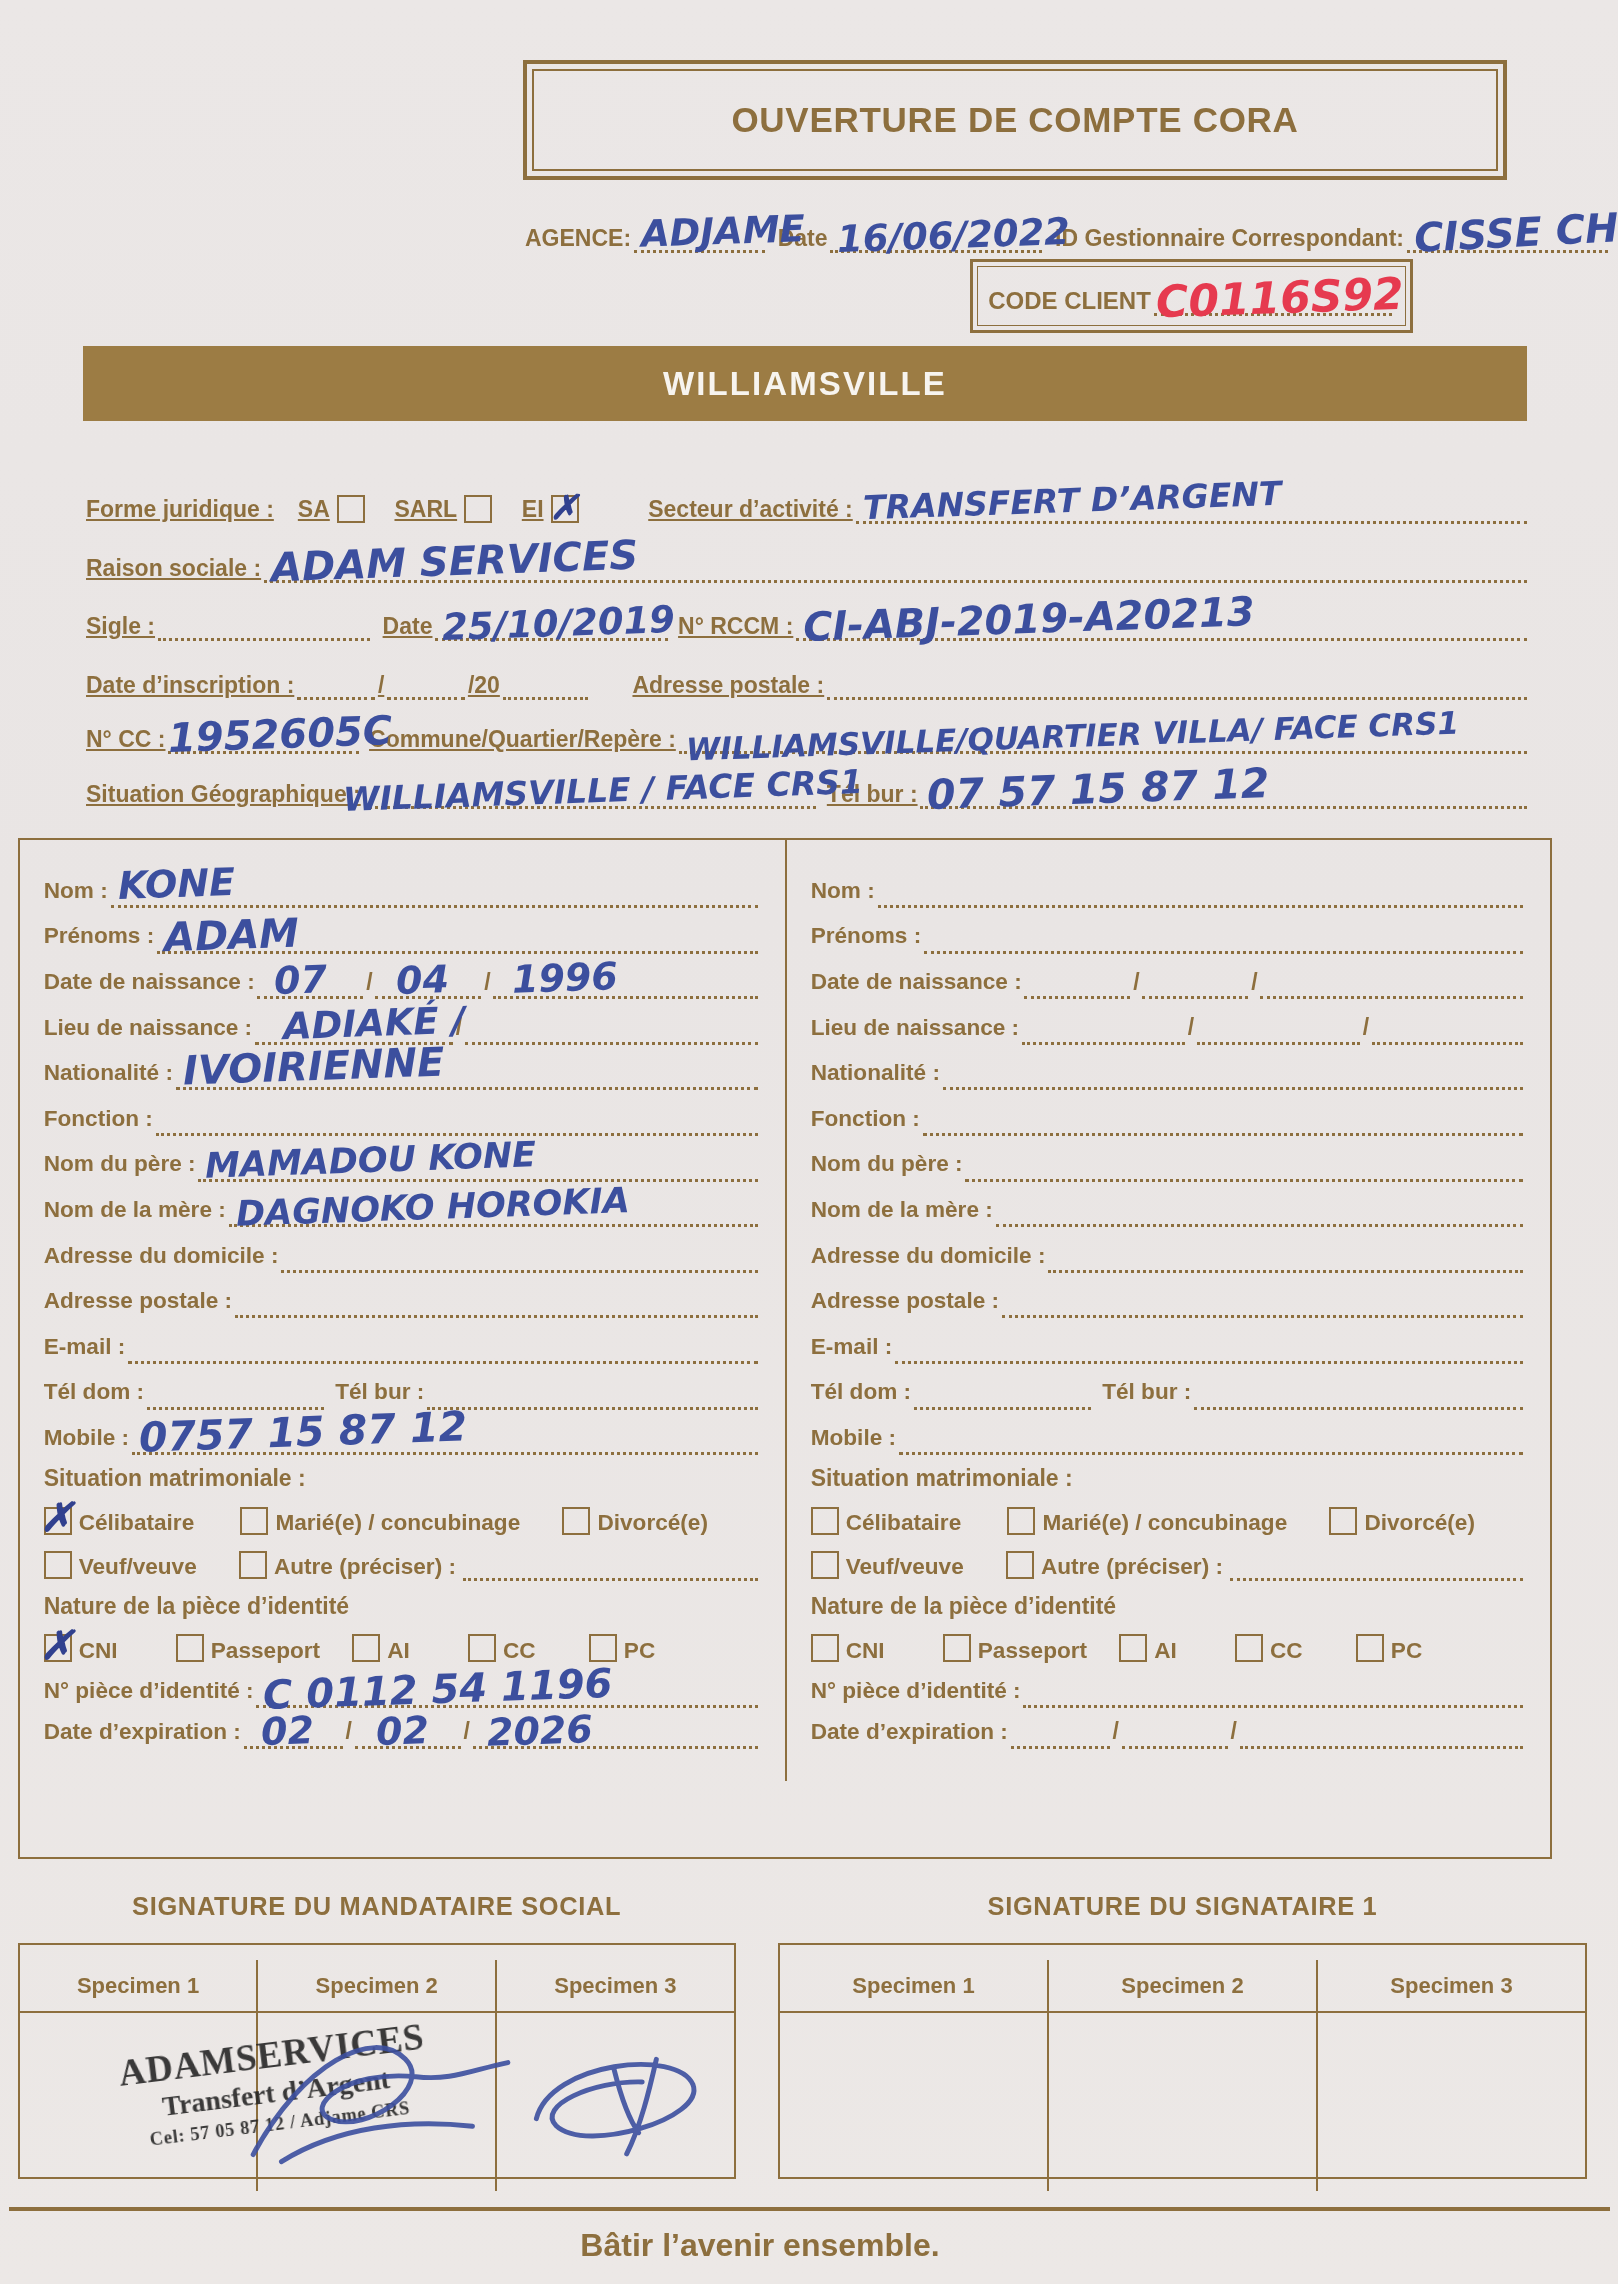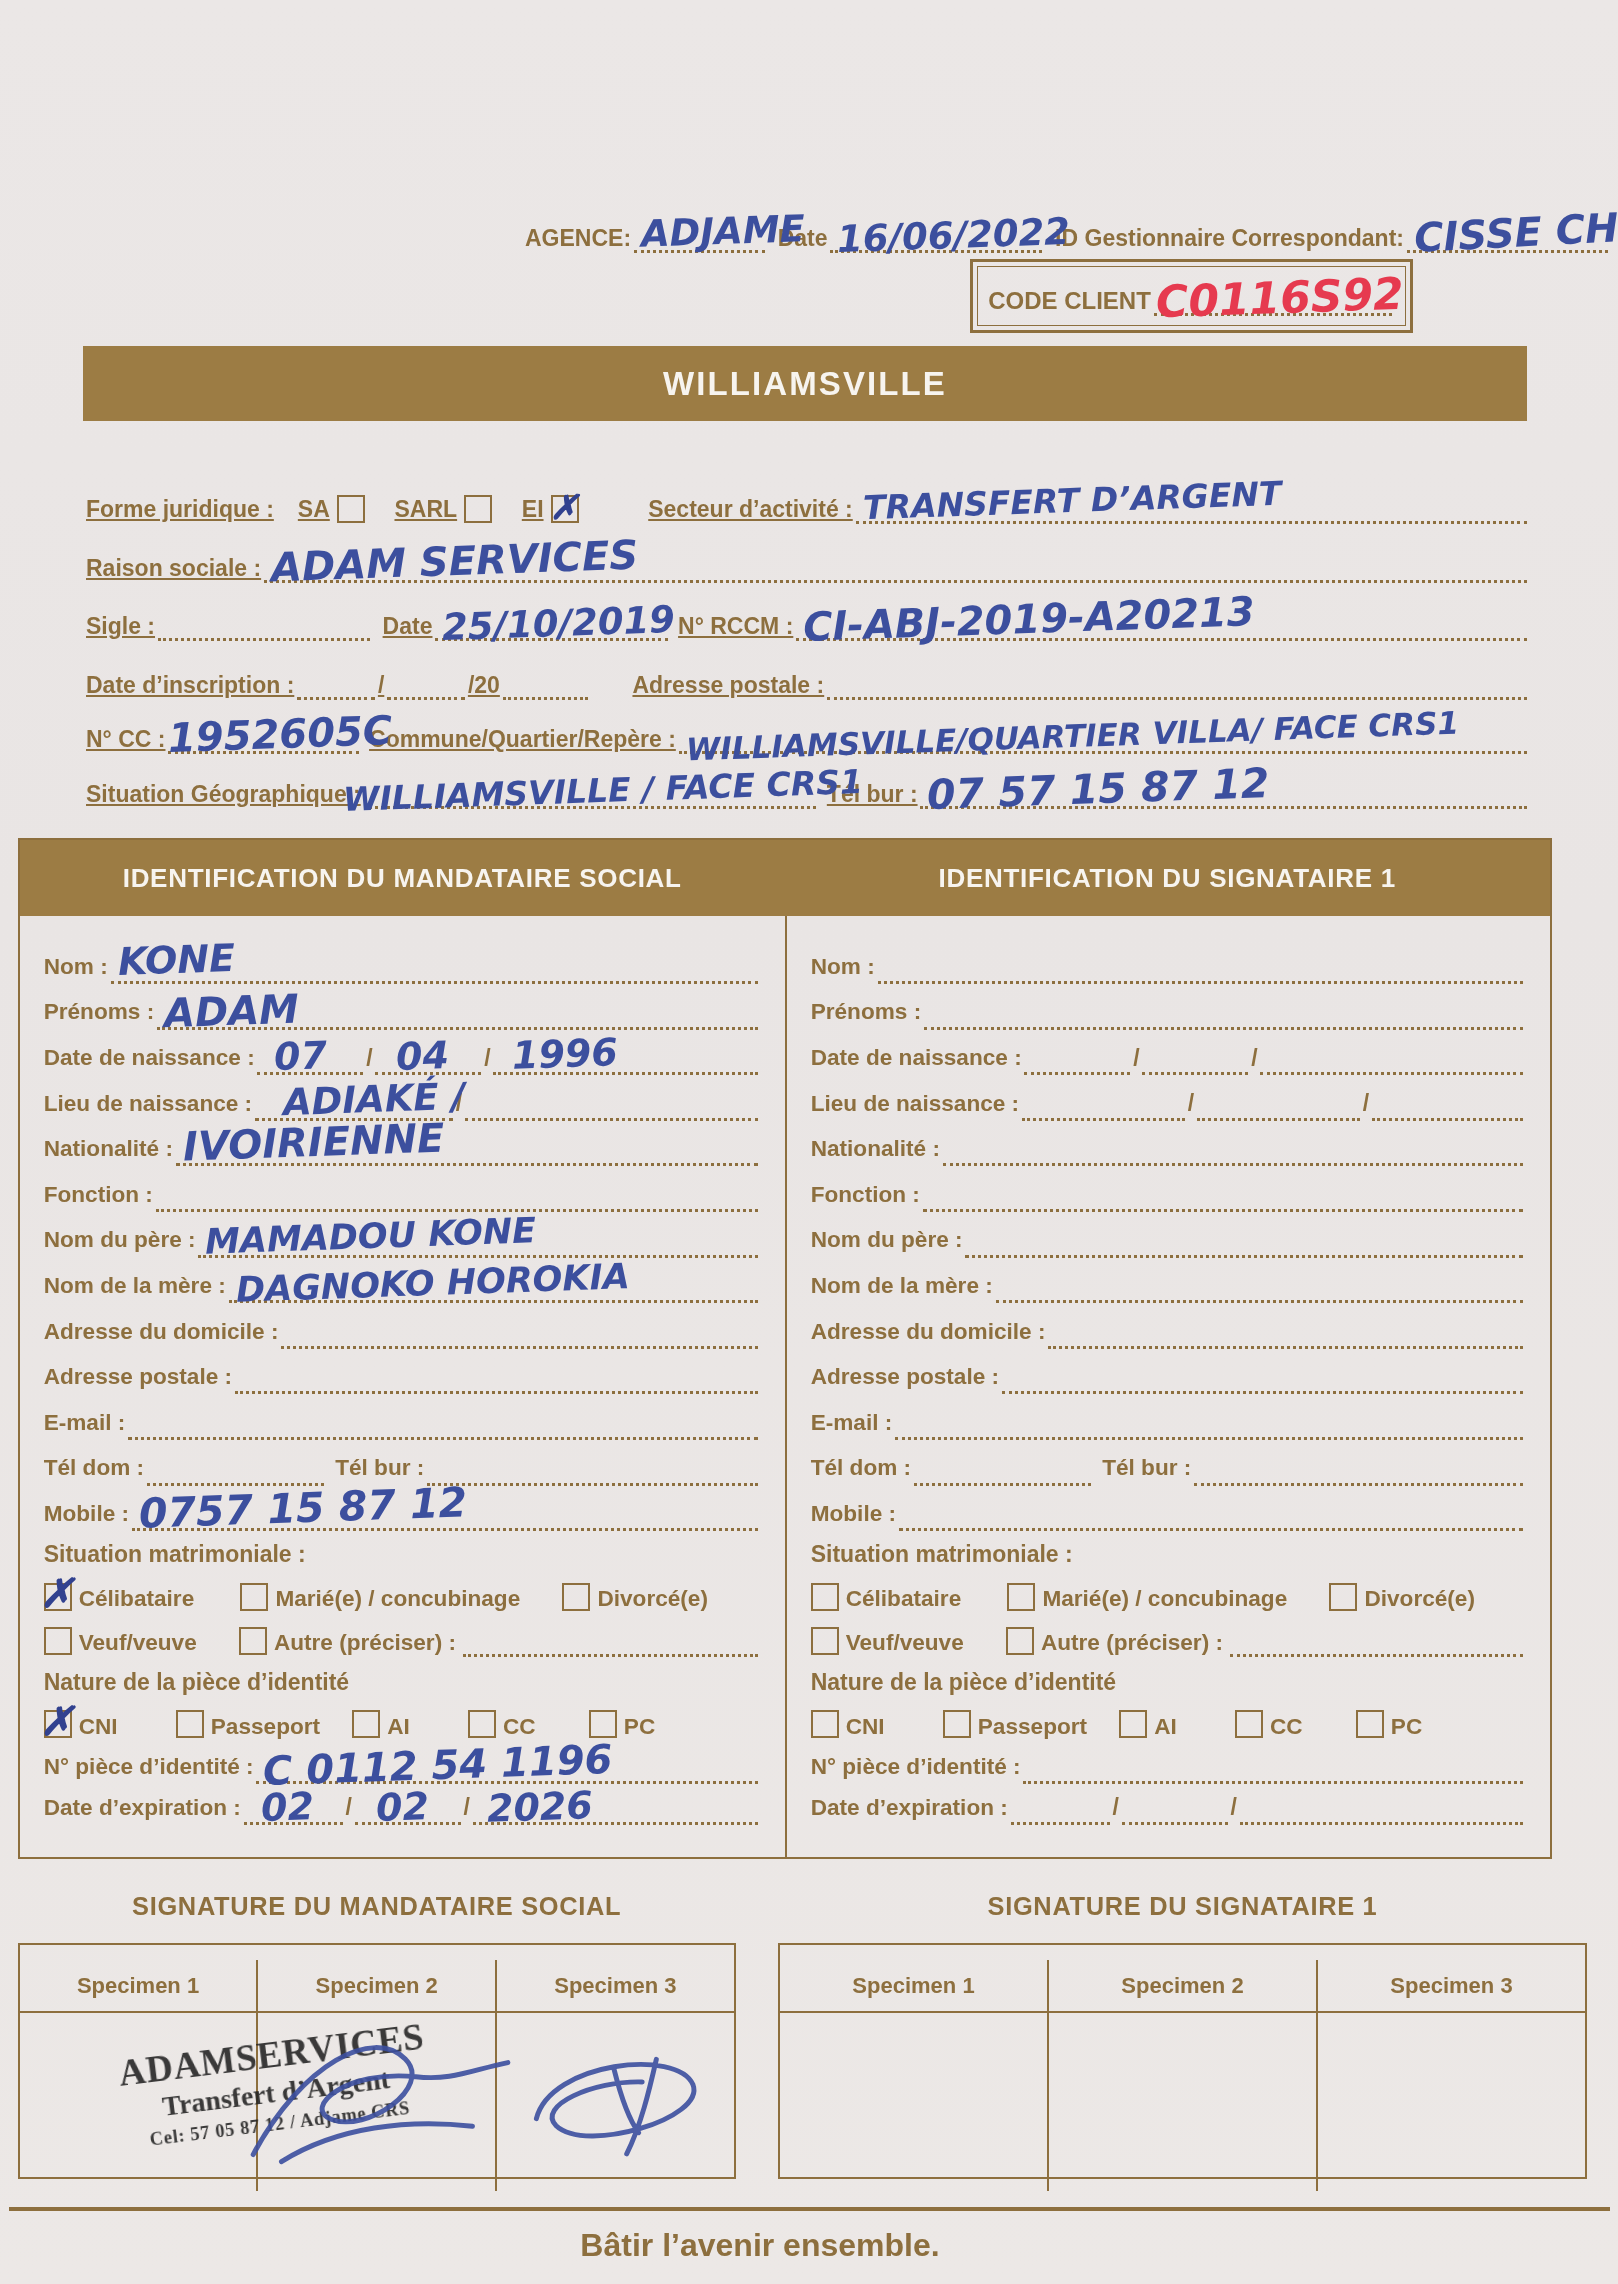--- a/index.html
+++ b/index.html
@@ -78,20 +78,25 @@
 
   .rule{position:absolute;top:2207px;left:8.5px;width:1601px;height:4.2px;background:#8d6f3e;}
   .slogan{position:absolute;top:2227px;left:0;right:0;text-align:center;transform:translateX(-49px);font-size:32px;font-weight:bold;color:#8d6f3e;}
 </style>
 </head>
 <body>
 
 <div class="page">
 
 
+  <div class="title-box">
+    <div class="title-in">
+        <span>OUVERTURE DE COMPTE CORA</span>
+      </div>
+  </div>
 
   <div class="agency">
     <span class="lab">AGENCE:</span>
     <span class="dots" style="flex:0 0 131px">
       <span class="hand" style="font-size:37px;bottom:-2.8px">ADJAME</span>
     </span>
     <span class="lab" style="margin-left:10px">Date</span>
     <span class="dots" style="flex:0 0 212px">
       <span class="hand" style="font-size:37px;bottom:-7px">16/06/2022</span>
     </span>
@@ -180,28 +185,20 @@
         <span class="hand" style="font-size:33px;bottom:-4.2px;left:-21px">WILLIAMSVILLE / FACE CRS1</span>
       </span>
       <span class="lab" style="margin-left:8.5px">Tél bur :</span>
       <span class="dots grow">
         <span class="hand" style="font-size:41px;bottom:-7px">07 57 15 87 12</span>
       </span>
     </div>
   </div>
 
   <div class="idbox">
-    <div class="idhead">
-      <div>
-          <span>IDENTIFICATION DU MANDATAIRE SOCIAL</span>
-        </div>
-      <div>
-          <span>IDENTIFICATION DU SIGNATAIRE 1</span>
-        </div>
-    </div>
     <div class="cols">
 
       <div class="col left">
         <div class="crow">
             <span class="lab">Nom :</span>
           <span class="dots grow">
               <span class="hand" style="font-size:38px;bottom:-1.4px">KONE</span>
             </span>
           </div>
         <div class="crow">

